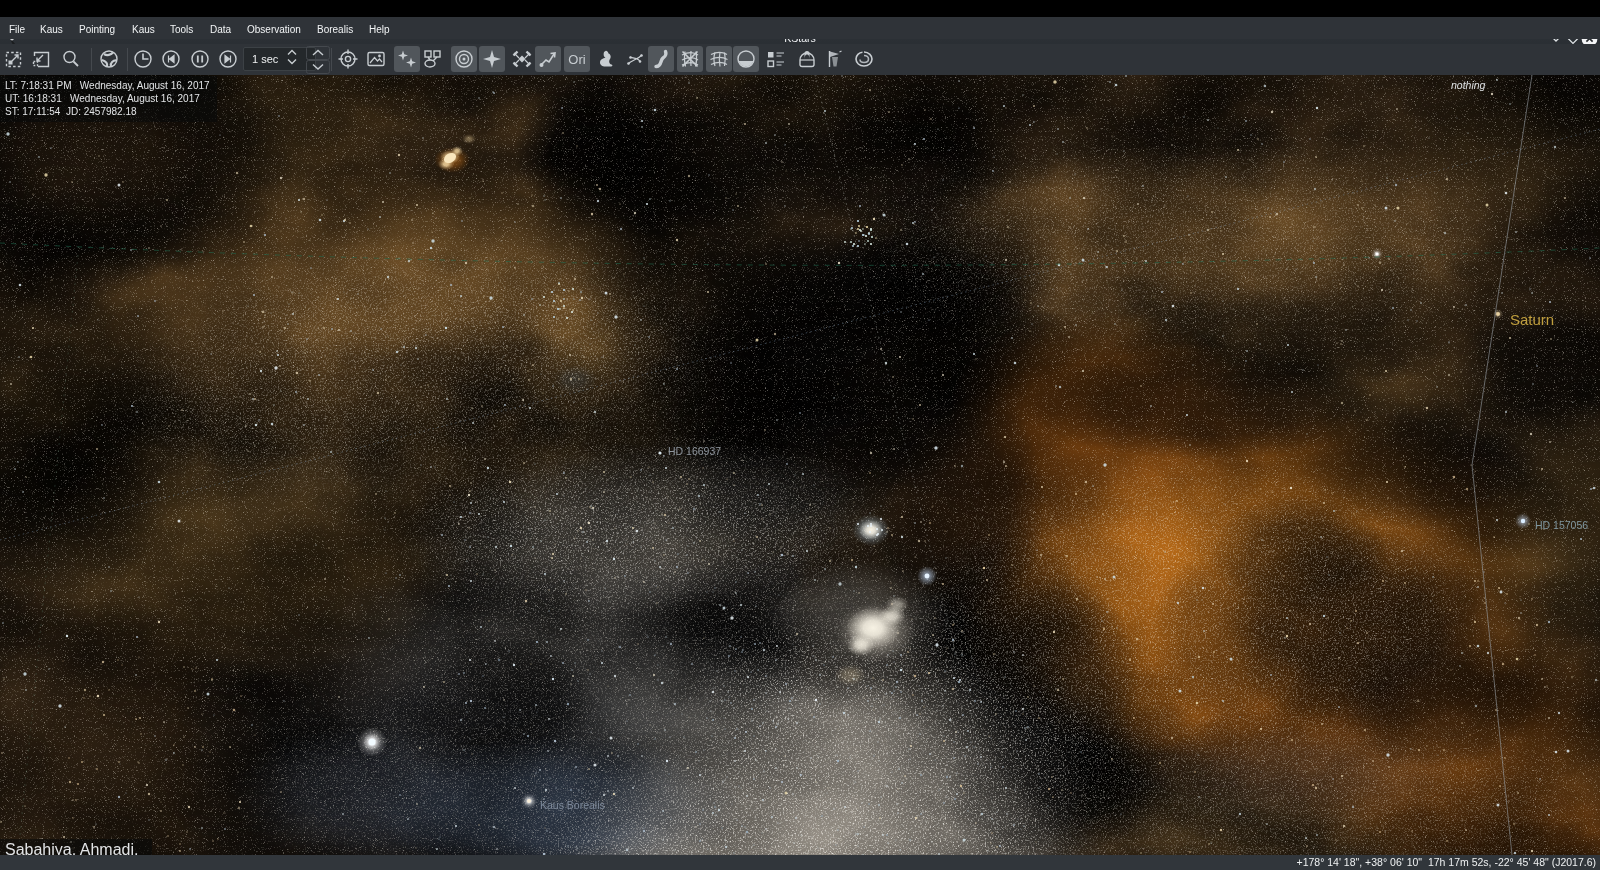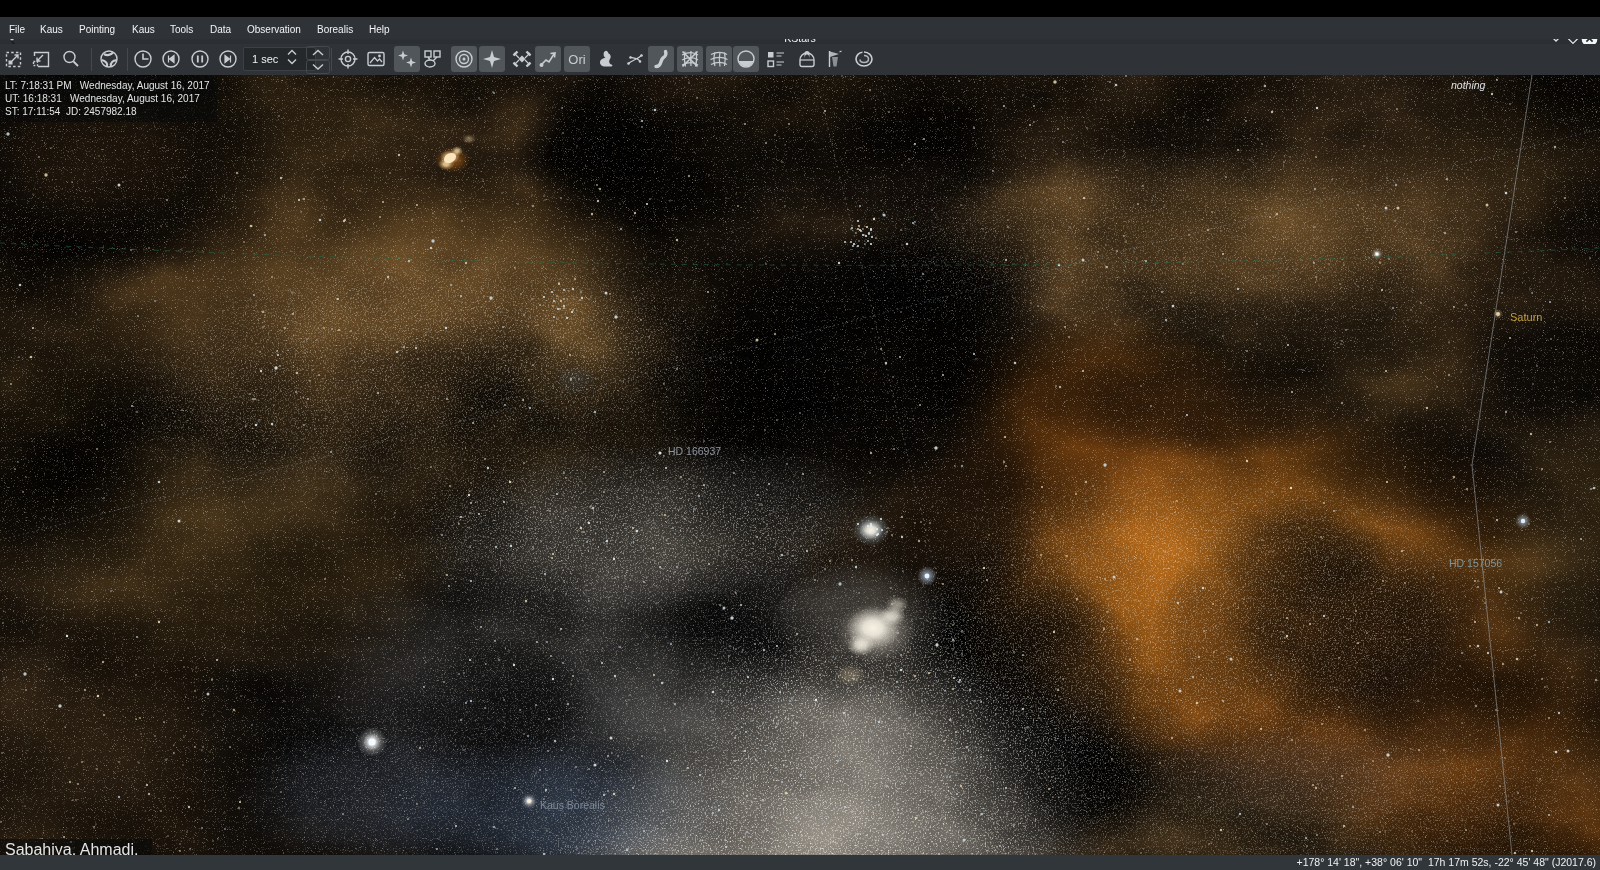--- a/index.html
+++ b/index.html
@@ -2401,22 +2401,22 @@
         <g>
           <path d="M0,168 Q820,210 1600,173" stroke="#1f6a50" stroke-width="1" fill="none" stroke-dasharray="5 6" opacity="0.6"></path>
           <line x1="815" y1="0" x2="1005" y2="780" stroke="#aeb2ae" stroke-width="1" stroke-dasharray="1.5 4" opacity="0.5"></line>
           <polyline points="1532,0 1472,390 1512,780" stroke="#9aa0a6" stroke-width="1" fill="none" opacity="0.6"></polyline>
           <line x1="0" y1="465" x2="1600" y2="54" stroke="#8aa4c0" stroke-width="1" stroke-dasharray="1.5 3.2" opacity="0.42"></line>
           <line x1="78" y1="180" x2="18" y2="780" stroke="#5a7a6a" stroke-width="1" stroke-dasharray="2 5" opacity="0.35"></line>
         </g>
       </svg>
     <div id="infobox">LT: 7:18:31 PM&nbsp;&nbsp;&nbsp;Wednesday, August 16, 2017<br>UT: 16:18:31&nbsp;&nbsp;&nbsp;Wednesday, August 16, 2017<br>ST: 17:11:54&nbsp;&nbsp;JD: 2457982.18</div>
     <div class="ovl" style="left:1451px; top:4px; color:#dde0e3; font-size:10.5px;font-style:italic;">nothing</div>
-    <div class="ovl" style="left:1510px; top:236px; color:#c09f3e; font-size:11px;">Saturn</div>
+    <div class="ovl" style="left:1510px; top:236px; color:#c09f3e; font-size:15px;">Saturn</div>
     <div class="ovl" style="left:668px; top:370px; color:#8d949c; font-size:10.5px;">HD 166937</div>
-    <div class="ovl" style="left:1449px; top:444px; color:#7f969e; font-size:10.5px;margin-top:38px;">HD 157056</div>
+    <div class="ovl" style="left:1535px; top:444px; color:#7f969e; font-size:10.5px;">HD 157056</div>
     <div class="ovl" style="left:540px; top:724px; color:#7e8a9b; font-size:10.5px;">Kaus Borealis</div>
     <div id="locbox">Sabahiya, Ahmadi, Kuwait</div>
   </div>
   <div id="statusbar">
     <div class="coords">+178° 14' 18", +38° 06' 10"&nbsp;&nbsp;17h 17m 52s, -22° 45' 48" (J2017.6)</div>
   </div>
 </div>
 
 </body></html>

